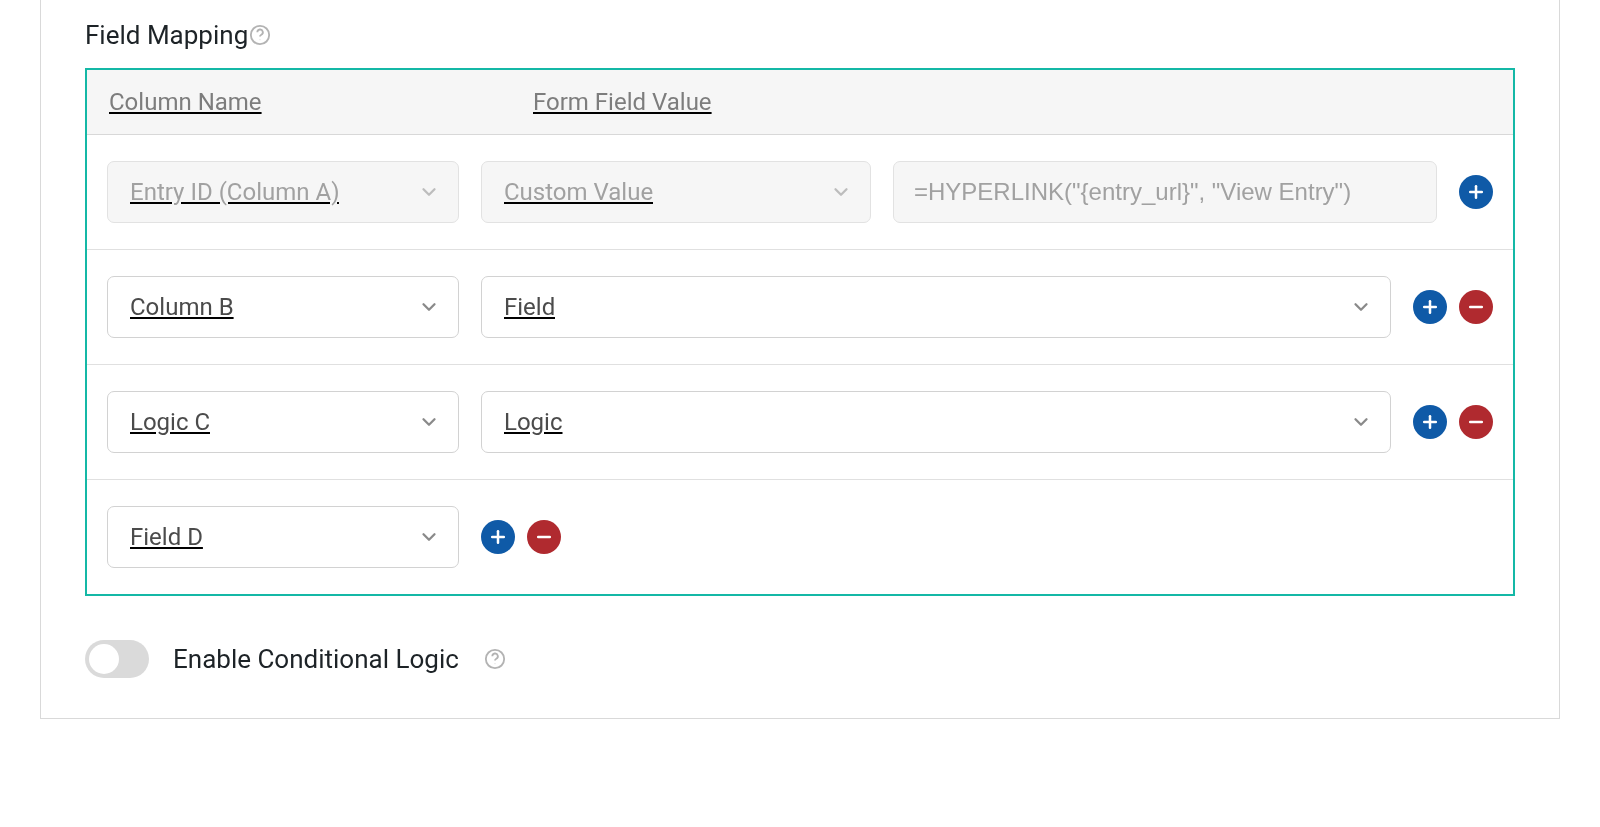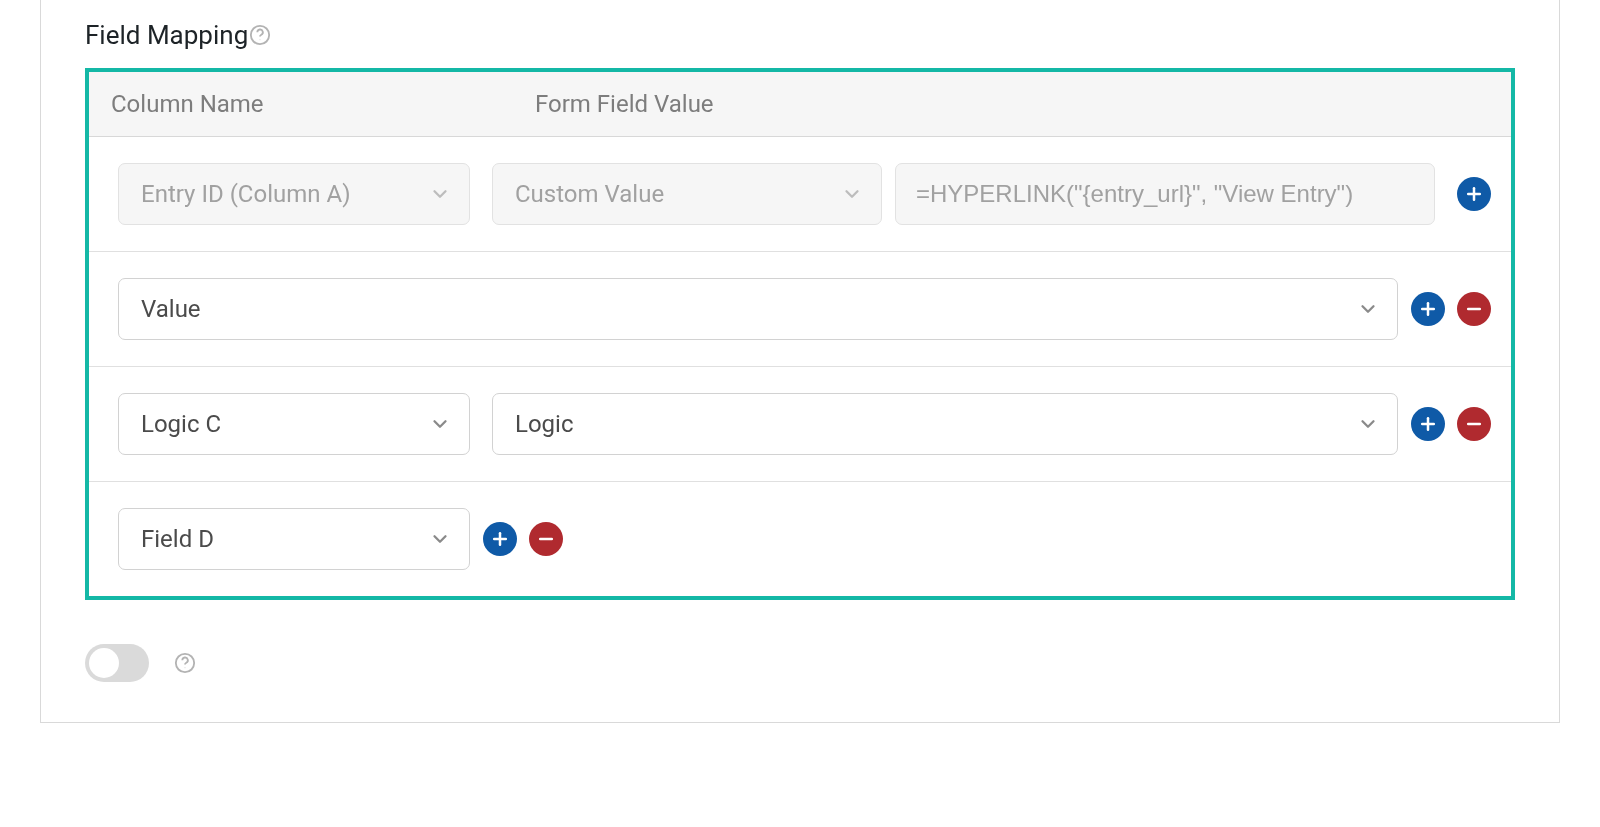--- a/index.html
+++ b/index.html
@@ -30,21 +30,22 @@
     display: inline-flex;
     align-items: center;
     justify-content: center;
     color: #b3b3b3;
   }
   .help-icon svg { width: 22px; height: 22px; }
 
   
   .mapping-table {
     width: 100%;
-    border: 4px solid #14b8a6;
+    border: 2px solid #14b8a6;
+    text-decoration: underline;
   }
   .mapping-head {
     background: #f6f6f6;
     border-bottom: 1px solid #d8d8d8;
     display: flex;
     padding: 18px 22px;
     font-size: 24px;
     color: #7d7d7d;
   }
   .head-col-name { width: 396px; flex: 0 0 396px; }
@@ -70,21 +71,20 @@
     height: 62px;
     border: 1px solid #d2d2d2;
     border-radius: 7px;
     background: #fff;
     display: flex;
     align-items: center;
     padding: 0 54px 0 22px;
     font-size: 24px;
     color: #4b4b4b;
     cursor: pointer;
-    margin-left: 9px;
   }
   .select.disabled {
     background: #f6f6f6;
     color: #a1a1a1;
     border-color: #e2e2e2;
     cursor: default;
   }
   .select .sel-text {
     white-space: nowrap;
     overflow: hidden;
@@ -216,24 +216,34 @@
         <span class="iconbtn add">
           <svg viewBox="0 0 24 24" fill="none" stroke="currentColor" stroke-width="3" stroke-linecap="round">
               <line x1="12" y1="5" x2="12" y2="19"></line>
               <line x1="5" y1="12" x2="19" y2="12"></line>
             </svg>
         </span>
       </div>
     </div>
 
     <div class="mapping-row">
+      <div class="col-name">
+        <div class="select">
+          <span class="sel-text">Column B</span>
+          <span class="chev">
+            <svg viewBox="0 0 24 24" fill="none" stroke="currentColor" stroke-width="2.5" stroke-linecap="round" stroke-linejoin="round">
+                <polyline points="6 9 12 15 18 9"></polyline>
+              </svg>
+          </span>
+        </div>
+      </div>
       <div class="col-field">
         <div class="form-field-select">
           <div class="select">
-            <span class="sel-text">Value</span>
+            <span class="sel-text">Field</span>
             <span class="chev">
               <svg viewBox="0 0 24 24" fill="none" stroke="currentColor" stroke-width="2.5" stroke-linecap="round" stroke-linejoin="round">
                   <polyline points="6 9 12 15 18 9"></polyline>
                 </svg>
             </span>
           </div>
         </div>
       </div>
       <div class="col-actions">
         <span class="iconbtn add">
@@ -313,20 +323,21 @@
         </span>
       </div>
     </div>
 
   </div>
 
   <div class="toggle-row">
     <div class="toggle">
       <div class="knob"></div>
     </div>
+    <span class="toggle-label">Enable Conditional Logic</span>
     <span class="help-icon">
       <svg viewBox="0 0 24 24" fill="none" stroke="currentColor" stroke-width="2">
         <circle cx="12" cy="12" r="10"></circle>
         <path d="M9.1 9a3 3 0 1 1 4.3 2.7c-.9.5-1.4 1-1.4 2"></path>
         <circle cx="12" cy="17.2" r="0.5" fill="currentColor" stroke="none"></circle>
       </svg>
     </span>
   </div>
 
 </div>

